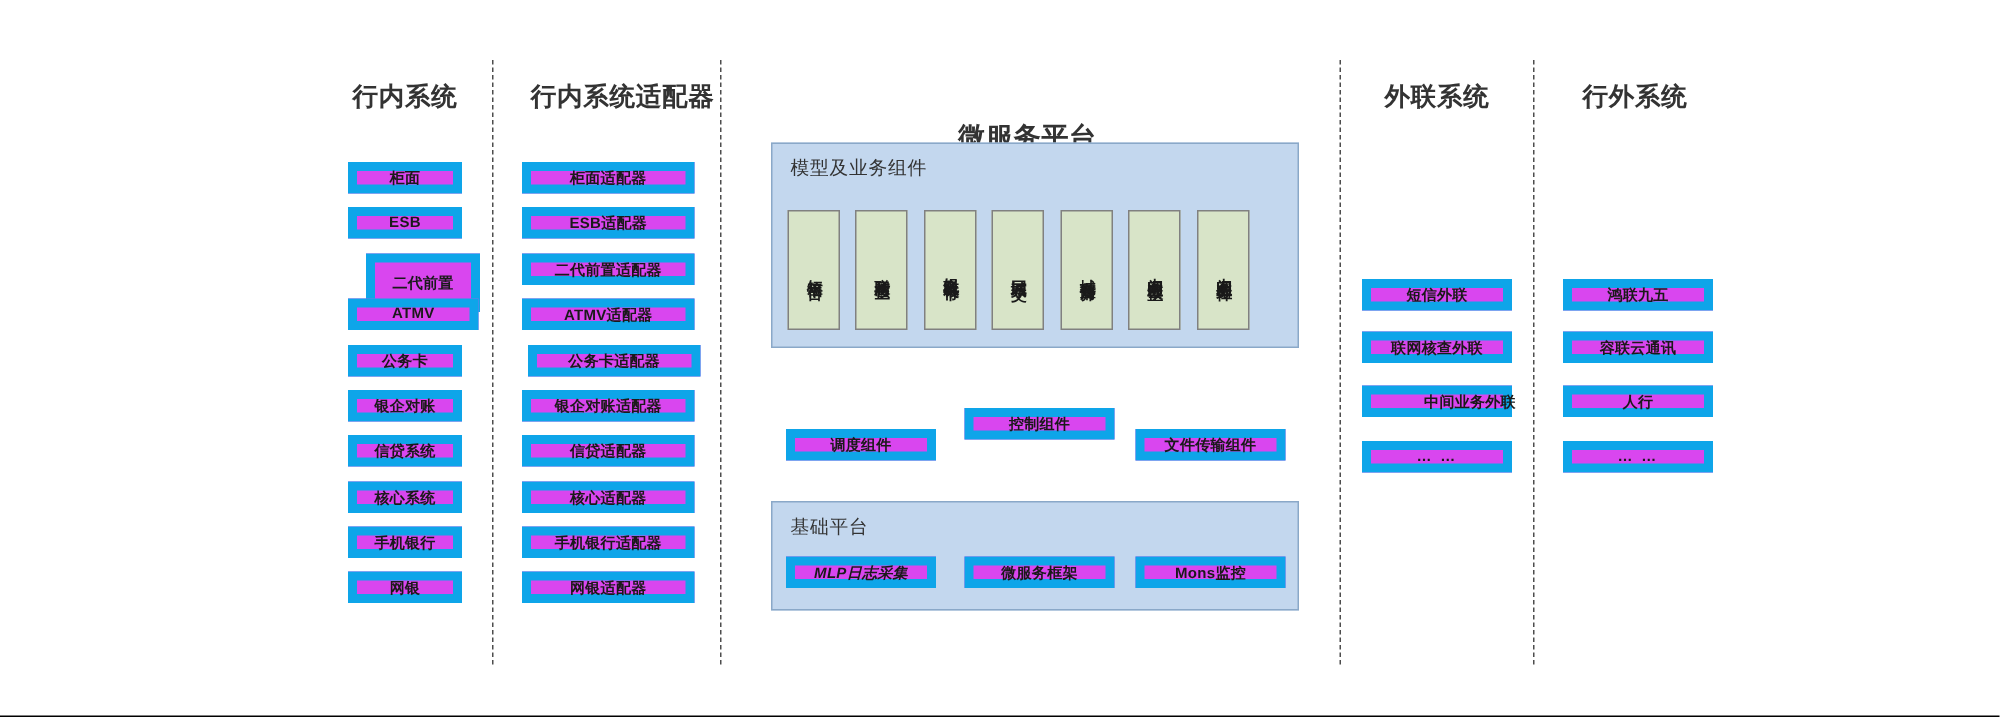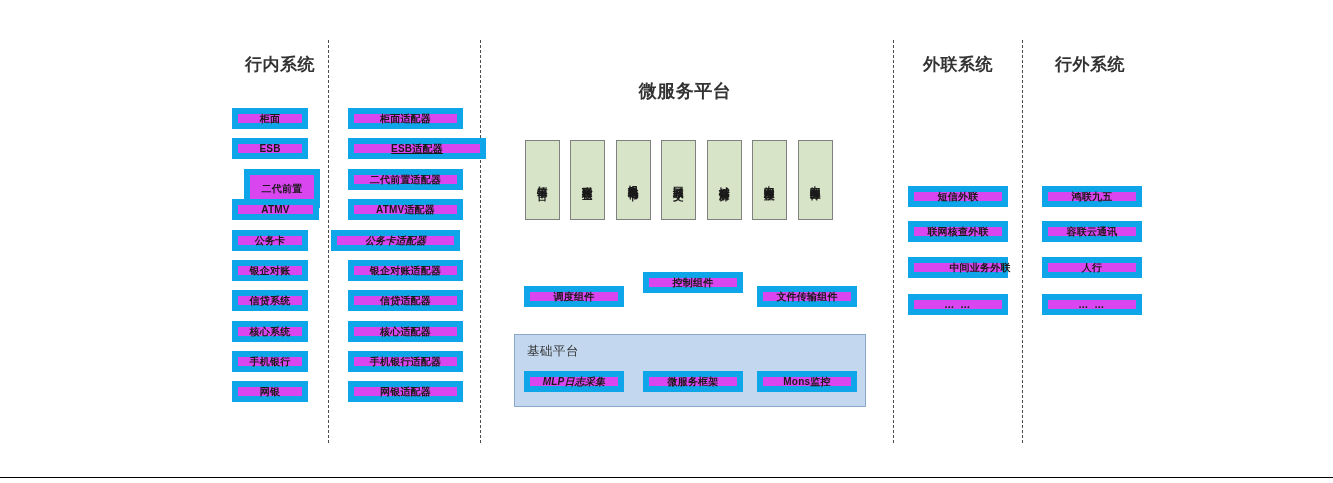--- a/index.html
+++ b/index.html
@@ -109,47 +109,51 @@
 </head>
 <body>
 
 <div id="canvas">
 
   <div class="vsep" style="left:328px;"></div>
   <div class="vsep" style="left:480px;"></div>
   <div class="vsep" style="left:893px;"></div>
   <div class="vsep" style="left:1022px;"></div>
 
-  <div class="col-title" style="left:225px; top:53px; width:110px;">行内系统</div>
+  <div class="col-title" style="left:215px; top:53px; width:110px;">行内系统</div>
 
   <div class="gbox" style="left:232px; top:108px; width:76px; height:21px;">柜面</div>
   <div class="gbox" style="left:232px; top:138px; width:76px; height:21px;">ESB</div>
   <div class="gbox" style="left:244px; top:169px; width:76px; height:39px;">二代前置</div>
   <div class="gbox" style="left:232px; top:199px; width:87px; height:21px;">ATMV</div>
   <div class="gbox" style="left:232px; top:230px; width:76px; height:21px;">公务卡</div>
   <div class="gbox" style="left:232px; top:260px; width:76px; height:21px;">银企对账</div>
   <div class="gbox" style="left:232px; top:290px; width:76px; height:21px;">信贷系统</div>
   <div class="gbox" style="left:232px; top:321px; width:76px; height:21px;">核心系统</div>
   <div class="gbox" style="left:232px; top:351px; width:76px; height:21px;">手机银行</div>
   <div class="gbox" style="left:232px; top:381px; width:76px; height:21px;">网银</div>
 
+  <div class="col-title" style="left:340px; top:53px; width:150px;">行内系统适配器</div>
 
   <div class="gbox" style="left:348px; top:108px; width:115px; height:21px;">柜面适配器</div>
-  <div class="gbox" style="left:348px; top:138px; width:138px; height:21px;text-decoration:underline;">ESB适配器</div>
+  <div class="gbox" style="left:348px; top:138px; width:115px; height:21px;">ESB适配器</div>
   <div class="gbox" style="left:348px; top:169px; width:115px; height:21px;">二代前置适配器</div>
   <div class="gbox" style="left:348px; top:199px; width:115px; height:21px;">ATMV适配器</div>
-  <div class="gbox" style="left:331px; top:230px; width:129px; height:21px;font-style:italic;">公务卡适配器</div>
+  <div class="gbox" style="left:352px; top:230px; width:115px; height:21px;">公务卡适配器</div>
   <div class="gbox" style="left:348px; top:260px; width:115px; height:21px;">银企对账适配器</div>
   <div class="gbox" style="left:348px; top:290px; width:115px; height:21px;">信贷适配器</div>
   <div class="gbox" style="left:348px; top:321px; width:115px; height:21px;">核心适配器</div>
   <div class="gbox" style="left:348px; top:351px; width:115px; height:21px;">手机银行适配器</div>
   <div class="gbox" style="left:348px; top:381px; width:115px; height:21px;">网银适配器</div>
 
   <div class="col-title" style="left:565px; top:52px; width:240px; font-size:18px;margin-top:27px;">微服务平台</div>
 
+  <div class="panel" style="left:514px; top:95px; width:352px; height:137px;">
+    <div class="panel-title">模型及业务组件</div>
+  </div>
   <div class="vbox" style="left:525px; top:140px; width:35px; height:80px;">
     <span>短信平台</span>
   </div>
   <div class="vbox" style="left:570px; top:140px; width:35px; height:80px;">
     <span>联网核查</span>
   </div>
   <div class="vbox" style="left:616px; top:140px; width:35px; height:80px;">
     <span>银联及银行卡</span>
   </div>
   <div class="vbox" style="left:661px; top:140px; width:35px; height:80px;">

